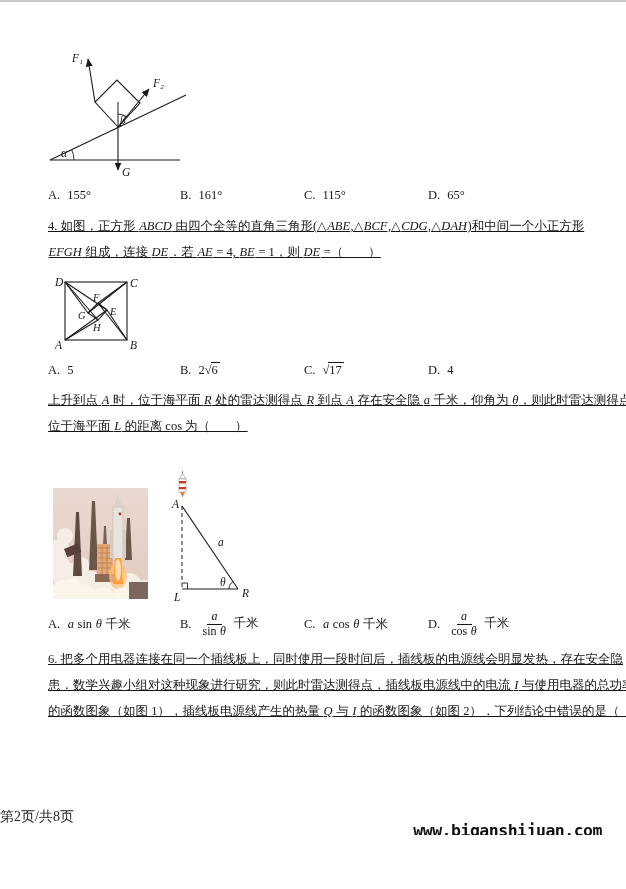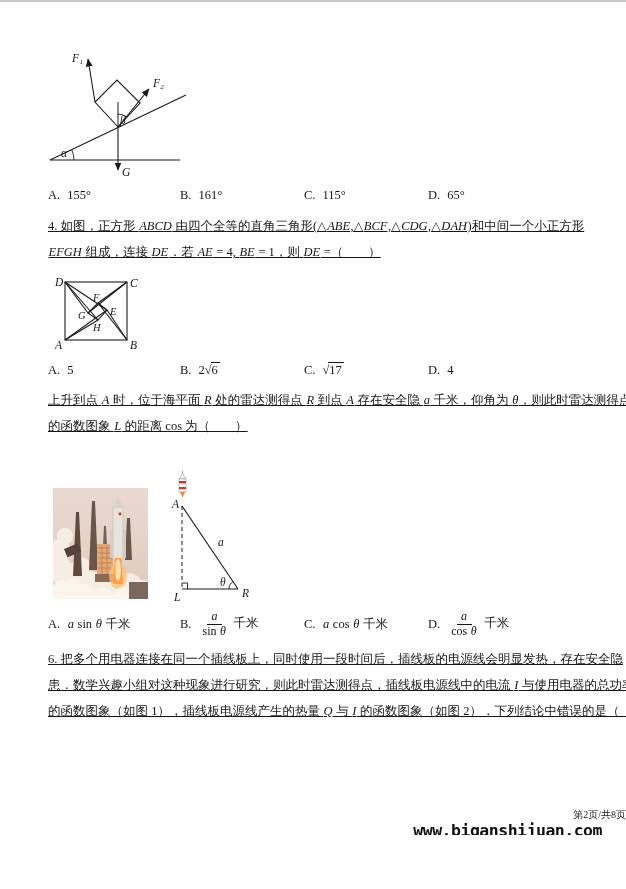--- a/index.html
+++ b/index.html
@@ -18,21 +18,21 @@
   .opt-body{white-space:nowrap;text-align:right;}
   .frac{display:inline-flex;flex-direction:column;align-items:center;vertical-align:middle;
         margin:0 2px;font-size:12px;line-height:1.15;}
   .frac .num{border-bottom:1px solid #151515;padding:0 4px;}
   .frac .den{padding:0 2px;}
   .sqrt{white-space:nowrap;}
   .sqrt .rsign{letter-spacing:-1px;}
   .sqrt .rad{border-top:1.2px solid #151515;padding:0 2px 0 1px;}
   svg text{font-family:"Liberation Serif","DejaVu Serif",serif;}
   .svglab{font-size:11.5px;font-style:italic;fill:#151515;}
-  #footer{position:absolute;left:0;top:808px;width:626px;text-align:right;font-size:10px;color:#222;}
+  #footer{position:absolute;left:0;top:808px;width:626px;text-align:left;font-size:14px;color:#222;}
   #brand{position:absolute;right:24px;top:822px;text-align:right;}
   #brand-row{position:relative;white-space:nowrap;}
   #brand-free{position:absolute;left:-1px;bottom:3px;color:#e60012;font-size:7px;font-weight:bold;
               font-family:"Liberation Sans","DejaVu Sans",sans-serif;letter-spacing:0;}
   #brand-name{font-family:"Liberation Sans","DejaVu Sans",sans-serif;font-weight:900;
               font-size:30px;line-height:30px;color:#111;letter-spacing:1px;padding-left:22px;}
   #brand-url{font-family:"DejaVu Sans Mono","Liberation Mono",monospace;font-weight:bold;
              font-size:16.5px;line-height:18px;color:#111;letter-spacing:-0.5px;}
   .fig{position:absolute;}
 </style>
@@ -126,21 +126,21 @@
       <span class="opt-body"><span class="sqrt"><span class="rsign">√</span><span class="rad">17</span></span></span>
     </div>
     <div class="opt">
       <span class="opt-label">D.</span>
       <span class="opt-body"><span>4</span></span>
     </div>
   </div>
 
   <div class="para" style="top:387px">
     <div class="tline"><span>上升到点 </span><span class="mi">A</span><span> 时，位于海平面 </span><span class="mi">R</span><span> 处的雷达测得点 </span><span class="mi">R</span><span> 到点 </span><span class="mi">A</span><span> 存在安全隐 </span><span class="mi">a</span><span> 千米，仰角为 </span><span class="mi">θ</span><span>，则此时雷达测得点 </span><span class="mi">R</span></div>
-    <div class="tline"><span>的函数图象 </span><span class="mi">L</span><span> 的距离 cos 为（　　）</span></div>
+    <div class="tline"><span>位于海平面 </span><span class="mi">L</span><span> 的距离 cos 为（　　）</span></div>
   </div>
 
   <svg class="fig" style="left:53px;top:488px" width="95" height="111" viewBox="0 0 95 111">
     <defs>
       <linearGradient id="skyg" x1="0" y1="0" x2="0" y2="1">
         <stop offset="0" stop-color="#ead9d1"></stop>
           <stop offset="1" stop-color="#e0cabf"></stop>
       </linearGradient>
     </defs>
     <rect x="0" y="0" width="95" height="111" fill="url(#skyg)"></rect>

